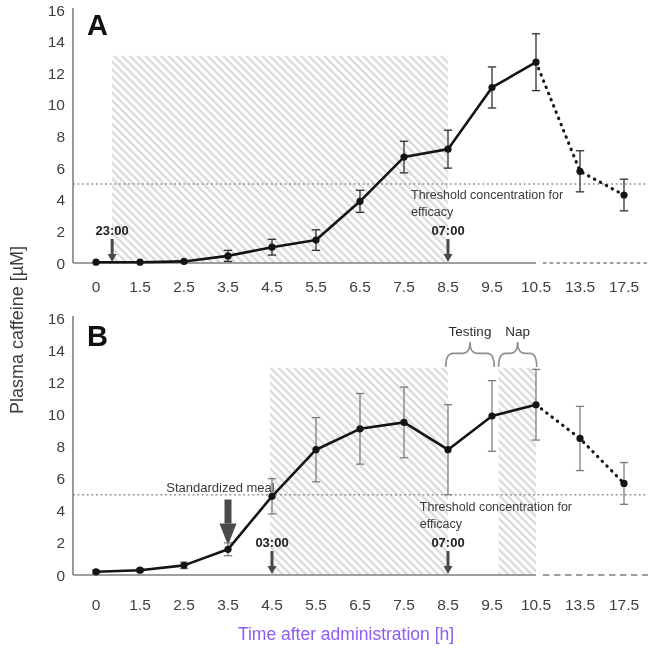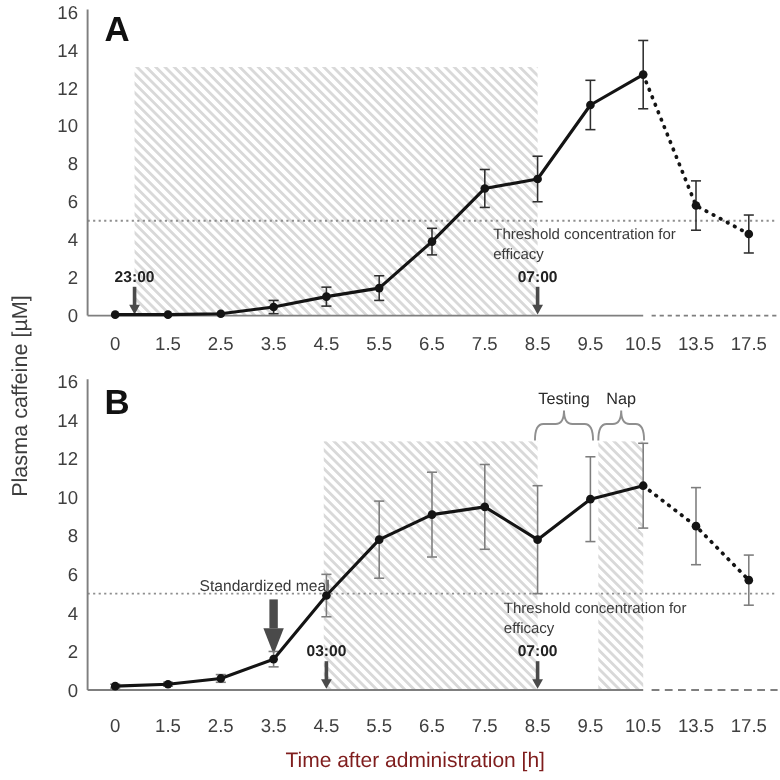--- a/index.html
+++ b/index.html
@@ -16,21 +16,21 @@
   .panel-letter.a { top:11px; }
   .panel-letter.b { top:322px; }
   .y-title {
     position:absolute; left:17px; top:330px;
     transform:translate(-50%,-50%) rotate(-90deg);
     white-space:nowrap; font-size:18px; color:#3d3d3d;
   }
   .x-title {
     position:absolute; left:346px; top:634px;
     transform:translate(-50%,-50%);
-    white-space:nowrap; font-size:17.5px; color:#7f1d1d;
+    white-space:nowrap; font-size:17.5px; color:#8b5cf6;
   }
 </style>
 </head>
 <body>
 
 <div class="figure">
   <svg width="650" height="650" viewBox="0 0 650 650">
       <defs>
         <pattern id="hatch" width="5.5" height="5.5" patternUnits="userSpaceOnUse" patternTransform="rotate(-45)">
           <line x1="2.75" y1="0" x2="2.75" y2="5.5" stroke="#d9d9d9" stroke-width="2.4"></line>

